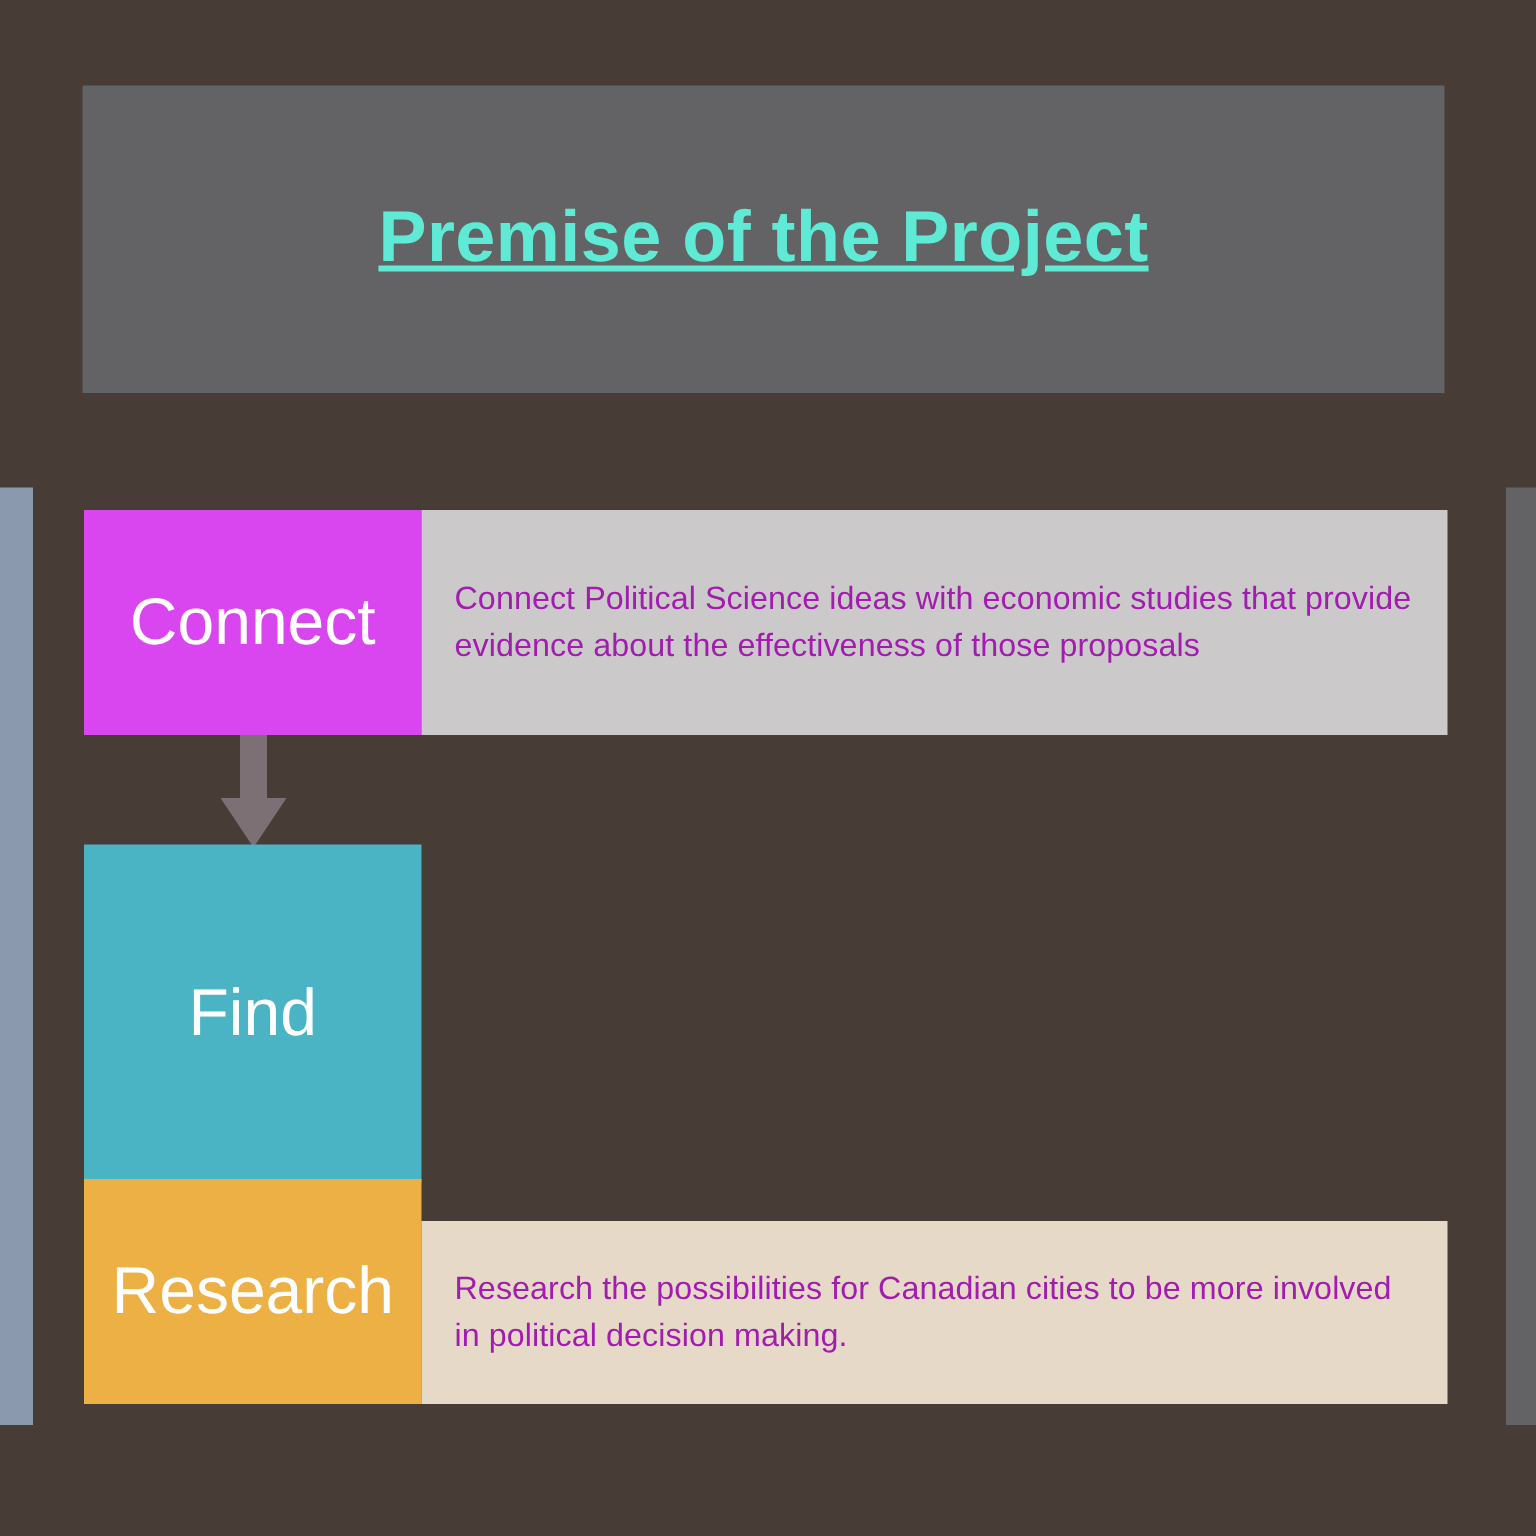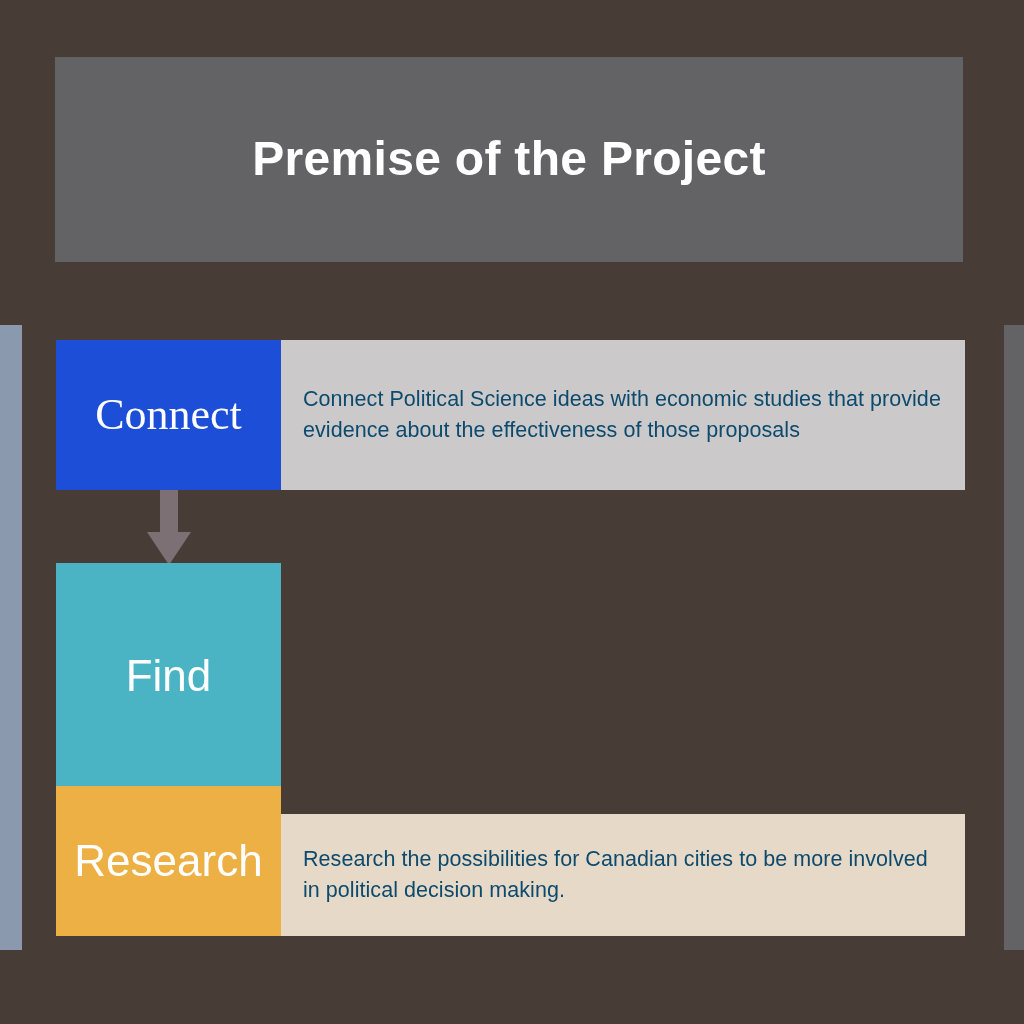--- a/index.html
+++ b/index.html
@@ -44,26 +44,27 @@
     left: 55px;
     top: 57px;
     width: 908px;
     height: 205px;
     background: #636264;
     display: flex;
     align-items: center;
     justify-content: center;
   }
   #title-text {
-    color: #ffffff;
+    color: #5eead4;
     font-size: 48px;
     font-weight: bold;
     letter-spacing: 0.3px;
     line-height: 1.1;
     text-align: center;
+    text-decoration: underline;
   }
 
   
   .step-row {
     position: absolute;
     left: 56px;
     width: 909px;
     display: flex;
     align-items: stretch;
   }
@@ -81,21 +82,21 @@
     font-size: 44px;
     font-weight: 300;
     line-height: 1;
   }
   .step-desc {
     flex: 1 1 auto;
     display: flex;
     align-items: center;
     padding: 0 18px 0 22px;
     box-sizing: border-box;
-    color: #0c4a6e;
+    color: #a21caf;
     font-size: 21.5px;
     line-height: 1.42;
     letter-spacing: 0.05px;
   }
 
   
   .connector {
     position: absolute;
     left: 0;
     width: 1024px;
@@ -141,21 +142,21 @@
 <div id="slide" style="background: rgb(71, 61, 54);">
 
   <div class="edge-strip left" style="background: rgb(138, 153, 174);"></div>
   <div class="edge-strip right" style="background: rgb(99, 98, 100);"></div>
 
   <div id="title-banner" style="background: rgb(99, 98, 100);">
     <div id="title-text">Premise of the Project</div>
   </div>
 
   <div class="step-row" id="step-row-0">
-    <div class="step-label" id="step-label-0" style="background: #1d4ed8; font-family: Liberation Serif, serif;">Connect</div>
+    <div class="step-label" id="step-label-0" style="background: #d946ef;">Connect</div>
     <div class="step-desc" id="step-desc-0" style="background: rgb(203, 201, 201);">Connect Political Science ideas with economic studies that provide evidence about the effectiveness of those proposals</div>
   </div>
 
   <div class="connector" id="connector-0">
     <div class="shaft" style="background: rgb(125, 112, 117);"></div>
     <div class="head" style="border-top-color: rgb(125, 112, 117);"></div>
   </div>
 
   <div class="step-row" id="step-row-1">
     <div class="step-label" id="step-label-1" style="background: rgb(75, 180, 196);">Find</div>

